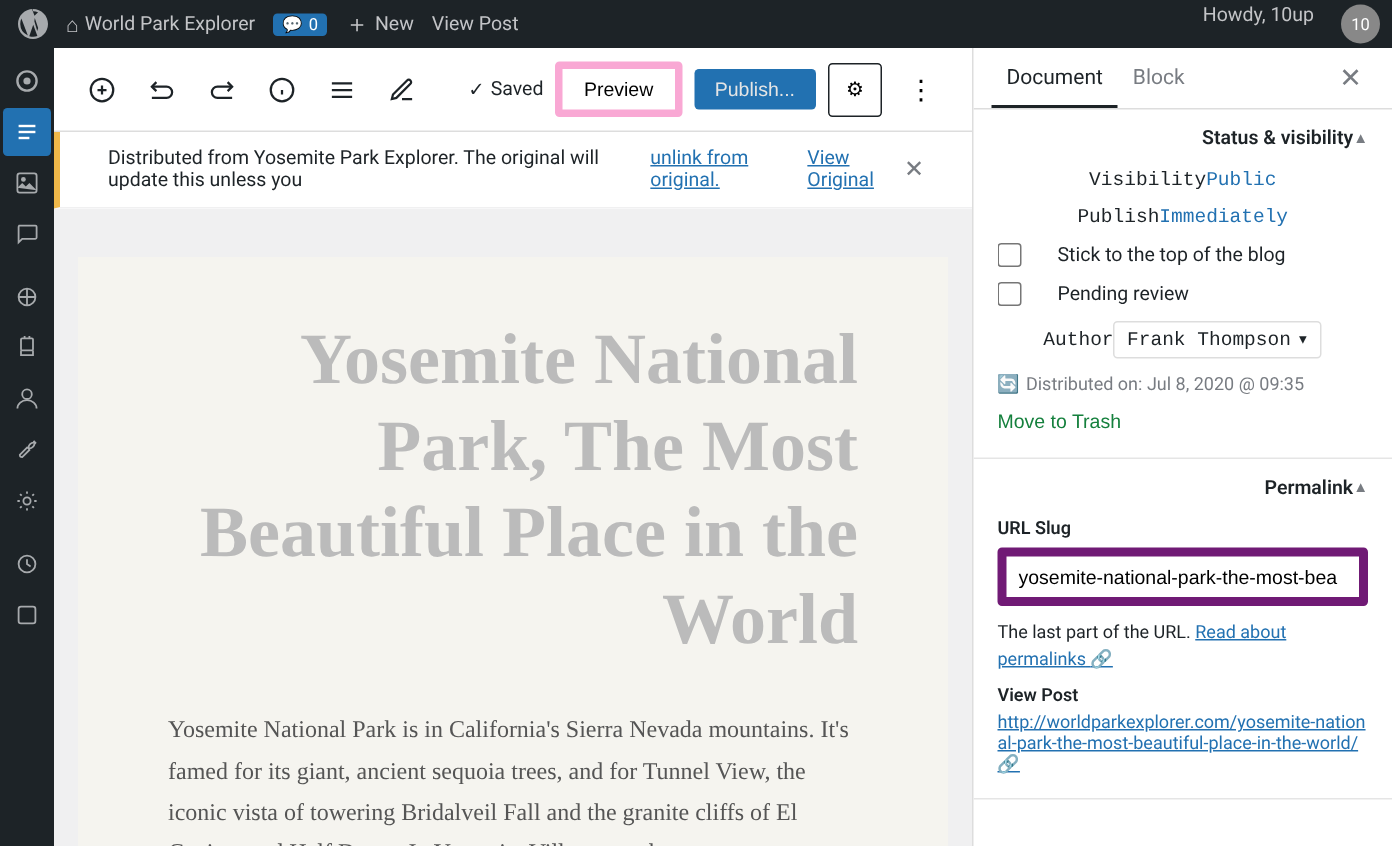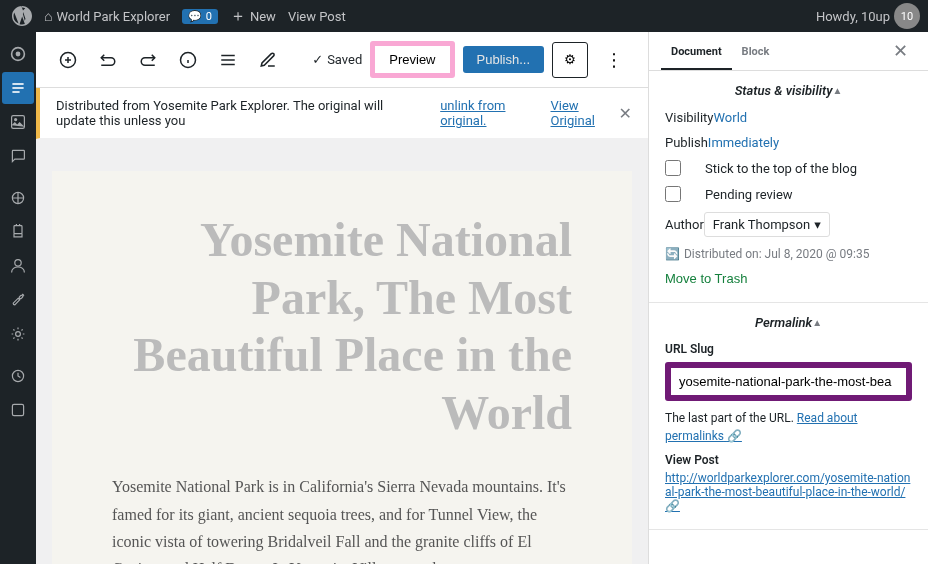--- a/index.html
+++ b/index.html
@@ -21,21 +21,21 @@
     }
     .adminbar-site-name {
       color: #c3c4c7; font-size: 13px; margin-left: 4px; display: flex; align-items: center; gap: 4px;
     }
     .adminbar-site-name .home-icon { font-size: 14px; }
     .adminbar-divider { color: #555; margin: 0 2px; }
     .adminbar-comments { color: #c3c4c7; display: flex; align-items: center; gap: 4px; }
     .adminbar-new { color: #c3c4c7; display: flex; align-items: center; gap: 4px; }
     .adminbar-new .plus { font-size: 16px; }
     .adminbar-view-post { color: #c3c4c7; }
-    .adminbar-right { margin-left: auto; color: #c3c4c7; display: flex; align-items: center; gap: 4px; }
+    .adminbar-right { margin-left: auto; color: #c3c4c7; display: flex; gap: 18px; }
     .adminbar-howdy { font-size: 13px; }
     .adminbar-avatar { width: 26px; height: 26px; border-radius: 50%; background: #888; display: flex; align-items: center; justify-content: center; font-size: 11px; color: #fff; }
     .comment-bubble { background: #2271b1; border-radius: 3px; padding: 1px 6px; font-size: 11px; color: #fff; }
 
     
     .editor-layout {
       display: flex;
       flex: 1;
       overflow: hidden;
     }
@@ -104,21 +104,21 @@
     }
     .toolbar-more-btn {
       width: 36px; height: 36px;
       display: flex; align-items: center; justify-content: center;
       border: none; background: transparent; cursor: pointer; font-size: 18px;
     }
 
     
     .notification-banner {
       background: #fff; border-left: 4px solid #f0b849;
-      padding: 10px 16px; display: flex; align-items: center; gap: 8px;
+      padding: 10px 32px; display: flex; align-items: center; gap: 8px;
       font-size: 13px; color: #1d2327; flex-shrink: 0; border-bottom: 1px solid #f0f0f1;
     }
     .notification-banner a { color: #2271b1; }
     .notification-banner .close-btn {
       margin-left: auto; background: none; border: none; cursor: pointer; font-size: 16px; color: #787c82;
     }
 
     
     .editor-content {
       flex: 1; overflow-y: auto; background: #f0f0f1;
@@ -147,50 +147,50 @@
       overflow-y: auto;
     }
     .sidebar-tabs {
       display: flex;
       border-bottom: 1px solid #ddd;
       align-items: center;
       padding: 0 12px;
     }
     .sidebar-tab {
       padding: 12px 10px 10px;
-      font-size: 11px;
-      font-weight: 700;
+      font-size: 14px;
+      font-weight: 400;
       cursor: pointer;
       border-bottom: 2px solid transparent;
       color: #787c82;
     }
     .sidebar-tab.active {
       color: #1d2327;
       border-bottom: 2px solid #1d2327;
     }
     .sidebar-tab-close {
       margin-left: auto; background: none; border: none; cursor: pointer;
       font-size: 18px; color: #787c82; padding: 8px;
     }
 
     
     .sidebar-section {
       border-bottom: 1px solid #e5e5e5;
     }
     .sidebar-section-header {
-      display: flex; align-items: center; justify-content: center;
-      padding: 12px 16px; cursor: pointer; font-weight: 600; font-size: 13px; font-style: italic;
+      display: flex; align-items: center; justify-content: flex-end;
+      padding: 12px 16px; cursor: pointer; font-weight: 600; font-size: 13px;
     }
     .sidebar-section-header .chevron { font-size: 10px; color: #787c82; }
     .sidebar-section-body {
       padding: 0 16px 16px;
     }
     .sidebar-row {
-      display: flex; align-items: center; justify-content: flex-start;
-      margin-bottom: 10px; font-size: 13px;
+      display: flex; align-items: center; justify-content: center;
+      margin-bottom: 10px; font-size: 13px; font-family: Liberation Mono, monospace;
     }
     .sidebar-row label { color: #1d2327; }
     .sidebar-row a { color: #2271b1; text-decoration: none; font-size: 13px; }
     .sidebar-checkbox-row {
       display: flex; align-items: center; gap: 24px;
       margin-bottom: 10px; font-size: 13px;
     }
     .sidebar-checkbox-row input[type=checkbox] { width: 16px; height: 16px; }
     .author-select {
       border: 1px solid #ddd; border-radius: 3px; padding: 4px 8px;
@@ -417,21 +417,21 @@
 
     <div class="sidebar-section">
       <div class="sidebar-section-header">
         <span>Status &amp; visibility</span>
         <span class="chevron">▲</span>
       </div>
       <div class="sidebar-section-body">
         <div class="sidebar-row">
           <label>Visibility</label>
           <a href="#">
-            <span>World</span>
+            <span>Public</span>
           </a>
         </div>
         <div class="sidebar-row">
           <label>Publish</label>
           <a href="#">
             <span>Immediately</span>
           </a>
         </div>
         <div class="sidebar-checkbox-row">
           <input type="checkbox" style="">

